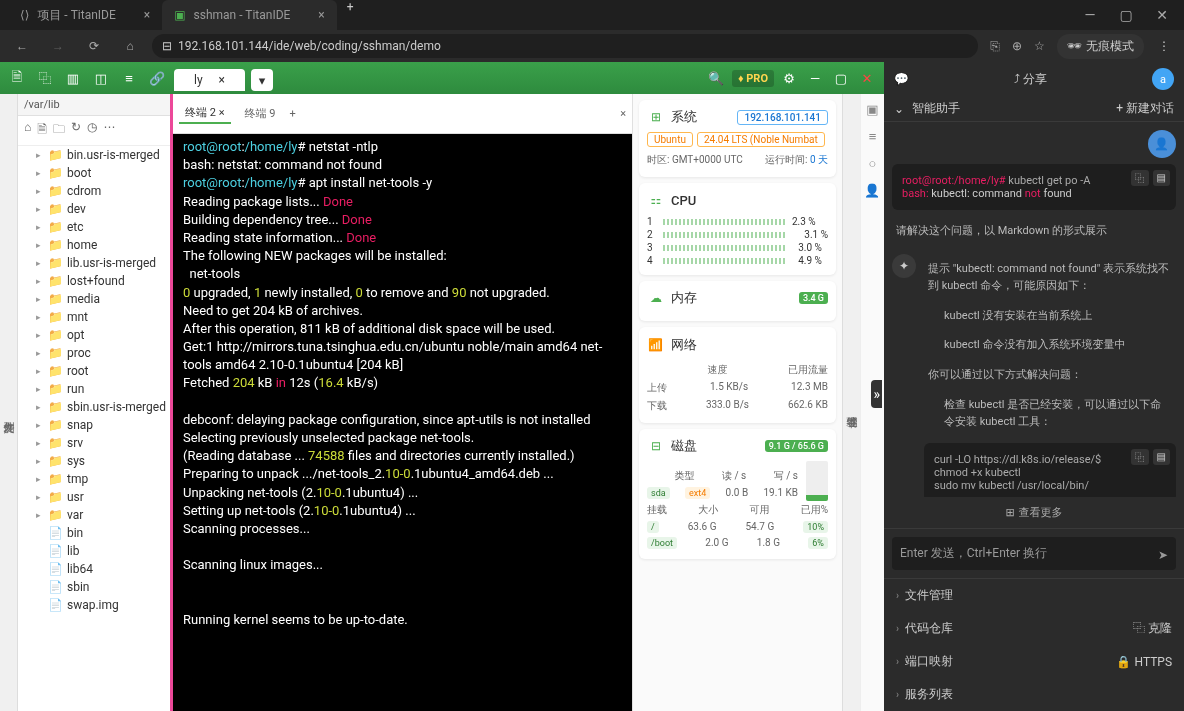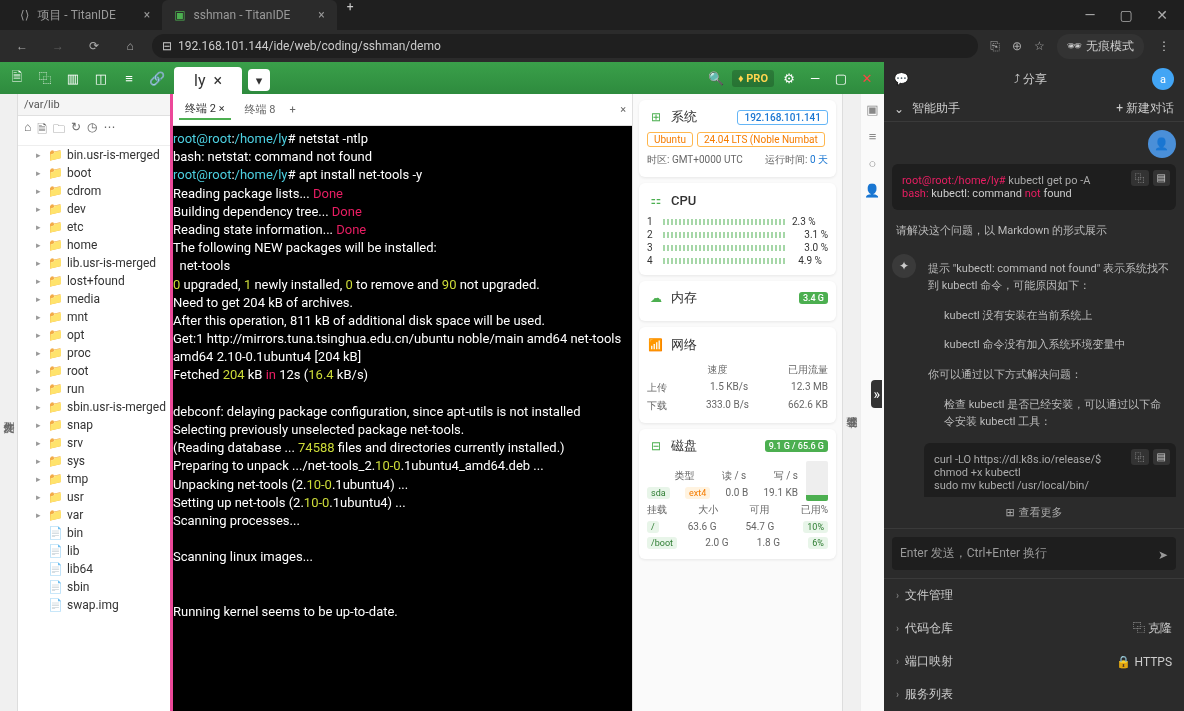--- a/index.html
+++ b/index.html
@@ -14,37 +14,37 @@
 .nav-icons{display:flex;gap:8px;align-items:center}
 .nav-icons span{width:28px;height:28px;display:flex;align-items:center;justify-content:center;color:#aaa}
 .url-bar{flex:1;display:flex;align-items:center;background:#1f1f1f;border-radius:14px;padding:2px 10px;color:#ccc;font-size:12px;height:24px}
 .url-actions{display:flex;gap:4px;align-items:center}
 .url-actions span{padding:4px;color:#aaa}
 .priv-btn{background:#333;border-radius:12px;padding:4px 10px;display:flex;align-items:center;gap:4px;font-size:12px}
 .ide-wrap{display:flex;height:calc(100% - 62px)}
 .ide-main{flex:1;display:flex;flex-direction:column;background:#fff}
 .green-bar{height:32px;background:#2e7d32;background:linear-gradient(#3aa04a,#2e8b3e);display:flex;align-items:center;padding:0 6px;gap:6px}
 .green-bar .ico{width:22px;height:22px;display:flex;align-items:center;justify-content:center;color:#fff;font-size:13px;border-radius:4px}
-.ide-tab{background:#fff;padding:4px 20px;border-radius:4px 4px 0 0;color:#333;font-size:16px;display:flex;gap:8px;margin-top:4px}
+.ide-tab{background:#fff;padding:4px 20px;border-radius:4px 4px 0 0;color:#333;font-size:12px;display:flex;gap:16px;margin-top:4px}
 .green-bar .right{margin-left:auto;display:flex;gap:4px;align-items:center}
 .pro-badge{color:#ffd54f;font-weight:bold;font-size:11px;background:rgba(0,0,0,0.2);padding:2px 6px;border-radius:3px}
 .workspace{flex:1;display:flex;background:#fff;overflow:hidden}
 .left-rail{width:18px;background:#f0f0f0;border-right:1px solid #ddd;display:flex;flex-direction:column;align-items:center;padding-top:20px;gap:20px;writing-mode:vertical-lr;font-size:11px;color:#666}
 .file-tree{width:155px;background:#fff;border-right:3px solid #ec4899;overflow-y:auto;color:#333;font-size:12px}
 .path-hdr{padding:4px 6px;background:#f5f5f5;border-bottom:1px solid #e0e0e0;font-size:11px;color:#555}
 .tree-tools{display:flex;gap:6px;padding:4px 6px;border-bottom:1px solid #eee;color:#666;font-size:12px}
 .tree-item{display:flex;align-items:center;padding:2px 4px 2px 18px;gap:4px;white-space:nowrap}
 .tree-item .arrow{color:#999;font-size:9px;width:8px}
 .tree-item .folder{color:#f5a623;font-size:12px}
 .tree-item .file{color:#888;font-size:12px}
 .editor-area{flex:1;display:flex;flex-direction:column;min-width:0}
-.term-tabs{height:32px;display:flex;align-items:center;padding:0 6px;gap:8px;border-bottom:1px solid #ddd;font-size:11px;color:#666}
+.term-tabs{height:40px;display:flex;align-items:center;padding:0 6px;gap:8px;border-bottom:1px solid #ddd;font-size:11px;color:#666}
 .term-tab{padding:2px 6px}
 .term-tab.active{border-bottom:2px solid #4caf50;color:#333}
-.terminal{flex:1;background:#000;color:#fff;font-family:Consolas,monospace;font-size:13px;line-height:1.4;padding:4px 0;overflow:auto;white-space:pre-wrap}
+.terminal{flex:1;background:#000;color:#fff;font-family:Consolas,monospace;font-size:13px;line-height:1.4;padding:4px 10px;overflow:auto;white-space:pre-wrap}
 .cyan{color:#4dd0e1}.white{color:#fff}.pink{color:#e91e63}.yellow{color:#cddc39}
 .monitor{width:210px;background:#fafafa;border-left:1px solid #e0e0e0;overflow-y:auto;color:#333;font-size:11px}
 .mon-rail{width:18px;background:#f0f0f0;border-left:1px solid #ddd;writing-mode:vertical-lr;font-size:11px;color:#666;display:flex;flex-direction:column;align-items:center;padding-top:10px;gap:10px}
 .card{background:#fff;margin:6px;border-radius:6px;box-shadow:0 1px 3px rgba(0,0,0,0.08);padding:8px}
 .card-hdr{display:flex;align-items:center;gap:6px;font-size:13px;font-weight:500;margin-bottom:6px}
 .card-hdr .icon{width:18px;height:18px;display:flex;align-items:center;justify-content:center;border-radius:4px;font-size:12px}
 .tag{font-size:10px;padding:1px 6px;border-radius:3px;border:1px solid #ccc;color:#666}
 .tag.blue{border-color:#64b5f6;color:#1976d2}
 .tag.orange{border-color:#ffb74d;color:#f57c00}
 .info-row{display:flex;justify-content:space-between;font-size:10px;color:#666;padding:2px 0}
@@ -294,21 +294,21 @@
               <span class="arrow"></span>
               <span class="file">📄</span>
               <span>swap.img</span>
             </div>
           </div>
       </div>
 
       <div class="editor-area">
         <div class="term-tabs">
           <span class="term-tab active"><span>终端 2</span> ×</span>
-          <span class="term-tab"><span>终端 8</span></span>
+          <span class="term-tab"><span>终端 9</span></span>
           <span>+</span>
           <span style="margin-left:auto">×</span>
         </div>
         <div class="terminal" id="terminal"><div><span class="cyan">root@root</span><span class="white">:</span><span class="cyan">/home/ly</span><span class="white"># netstat -ntlp</span></div><div><span class="white">bash: netstat: command not found</span></div><div><span class="cyan">root@root</span><span class="white">:</span><span class="cyan">/home/ly</span><span class="white"># apt install net-tools -y</span></div><div><span class="white">Reading package lists... </span><span class="pink">Done</span></div><div><span class="white">Building dependency tree... </span><span class="pink">Done</span></div><div><span class="white">Reading state information... </span><span class="pink">Done</span></div><div><span class="white">The following NEW packages will be installed:</span></div><div><span class="white">  net-tools</span></div><div><span class="yellow">0</span><span class="white"> upgraded, </span><span class="yellow">1</span><span class="white"> newly installed, </span><span class="yellow">0</span><span class="white"> to remove and </span><span class="yellow">90</span><span class="white"> not upgraded.</span></div><div><span class="white">Need to get 204 kB of archives.</span></div><div><span class="white">After this operation, 811 kB of additional disk space will be used.</span></div><div><span class="white">Get:1 http://mirrors.tuna.tsinghua.edu.cn/ubuntu noble/main amd64 net-tools amd64 2.10-0.1ubuntu4 [204 kB]</span></div><div><span class="white">Fetched </span><span class="yellow">204</span><span class="white"> kB </span><span class="pink">in</span><span class="white"> 12s (</span><span class="yellow">16.4</span><span class="white"> kB/s)</span></div><div>&nbsp;</div><div><span class="white">debconf: delaying package configuration, since apt-utils is not installed</span></div><div><span class="white">Selecting previously unselected package net-tools.</span></div><div><span class="white">(Reading database ... </span><span class="yellow">74588</span><span class="white"> files and directories currently installed.)</span></div><div><span class="white">Preparing to unpack .../net-tools_2.</span><span class="yellow">10-0</span><span class="white">.1ubuntu4_amd64.deb ...</span></div><div><span class="white">Unpacking net-tools (2.</span><span class="yellow">10-0</span><span class="white">.1ubuntu4) ...</span></div><div><span class="white">Setting up net-tools (2.</span><span class="yellow">10-0</span><span class="white">.1ubuntu4) ...</span></div><div><span class="white">Scanning processes...</span></div><div>&nbsp;</div><div><span class="white">Scanning linux images...</span></div><div>&nbsp;</div><div>&nbsp;</div><div><span class="white">Running kernel seems to be up-to-date.</span></div></div>
       </div>
 
       <div class="monitor">
 
         <div class="card">
           <div class="card-hdr">
@@ -338,21 +338,21 @@
                 <span style="width:36px;text-align:left">2.3 %</span>
               </div>
               <div class="cpu-row">
                 <span style="width:10px">2</span>
                 <div class="cpu-bar"></div>
                 <span style="width:36px;text-align:right">3.1 %</span>
               </div>
               <div class="cpu-row">
                 <span style="width:10px">3</span>
                 <div class="cpu-bar"></div>
-                <span style="width:36px;text-align:right">3.0 %</span>
+                <span style="width:36px;text-align:center">3.0 %</span>
               </div>
               <div class="cpu-row">
                 <span style="width:10px">4</span>
                 <div class="cpu-bar"></div>
                 <span style="width:36px;text-align:center">4.9 %</span>
               </div>
             </div>
         </div>
 
         <div class="card">

